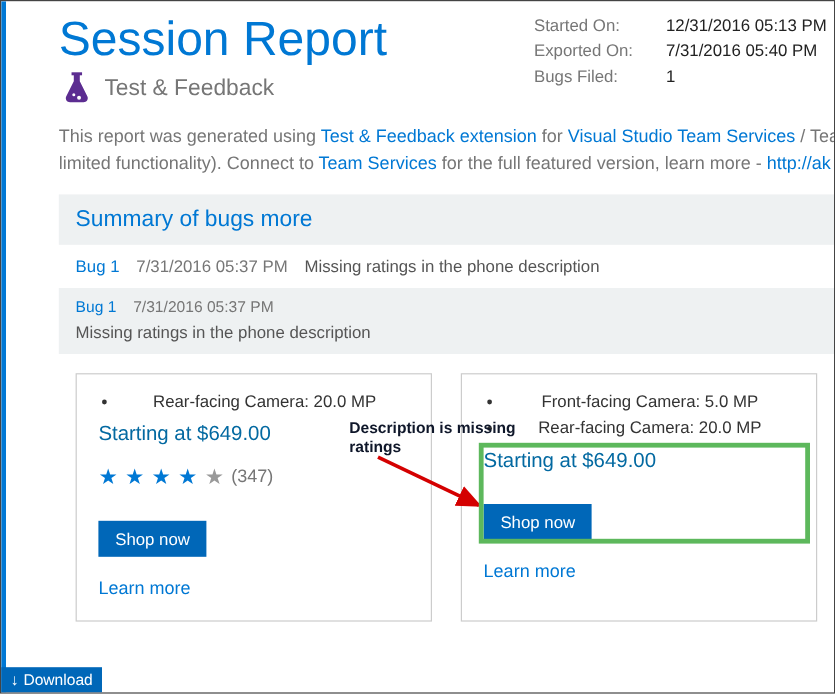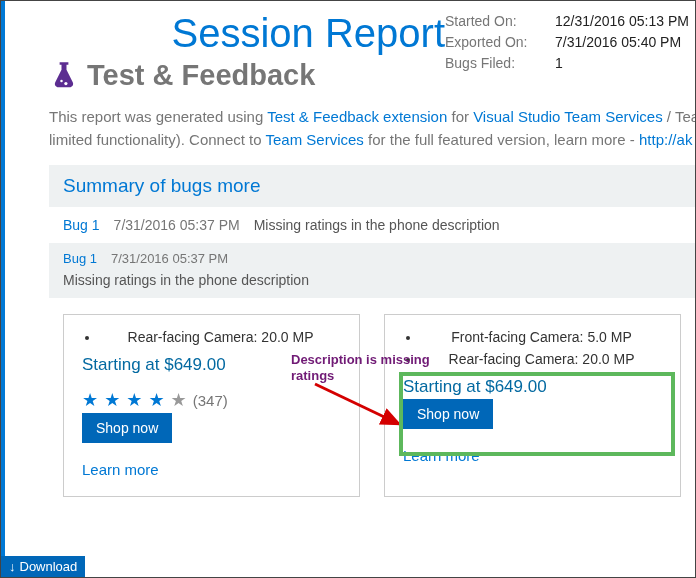--- a/index.html
+++ b/index.html
@@ -19,37 +19,37 @@
     background: #0078d4;
   }
   .content {
     padding: 10px 0 0 48px;
   }
   .header-row {
     display: flex;
     justify-content: space-between;
     align-items: flex-start;
   }
-  .title-block { flex: 1; text-align: right; }
+  .title-block { flex: 1; }
   .main-title {
     font-size: 40px;
     font-weight: 300;
     color: #0078d4;
     line-height: 1.1;
     margin-bottom: 4px;
   }
   .subtitle-row {
     display: flex;
     align-items: center;
     gap: 8px;
     margin-top: 2px;
   }
   .subtitle {
-    font-size: 29px;
-    font-weight: 700;
+    font-size: 19px;
+    font-weight: 400;
     color: #767676;
   }
   .meta-table {
     font-size: 14px;
     color: #333;
     margin-right: 0;
     min-width: 250px;
   }
   .meta-row { display: flex; line-height: 1.5; align-items: center; }
   .meta-label { color: #767676; width: 110px; }
@@ -122,33 +122,33 @@
   }
   .star { color: #0078d4; }
   .star.empty { color: #999; }
   .rating-count { color: #767676; font-size: 15px; }
   .shop-btn {
     display: inline-block;
     background: #0067b8;
     color: #fff;
     font-size: 14px;
     padding: 7px 14px;
-    margin-top: 2px;
+    margin-top: 26px;
     border: none;
     cursor: pointer;
   }
   .learn-more {
     display: block;
     color: #0078d4;
     font-size: 15px;
     margin-top: 18px;
   }
   .annotation {
     position: absolute;
-    color: #701a75;
+    color: #0f172a;
     font-weight: bold;
     font-size: 13px;
     line-height: 1.2;
     top: 38px;
     left: 228px;
     width: 150px;
   }
   .green-box {
     position: absolute;
     border: 4px solid #5db85c;

